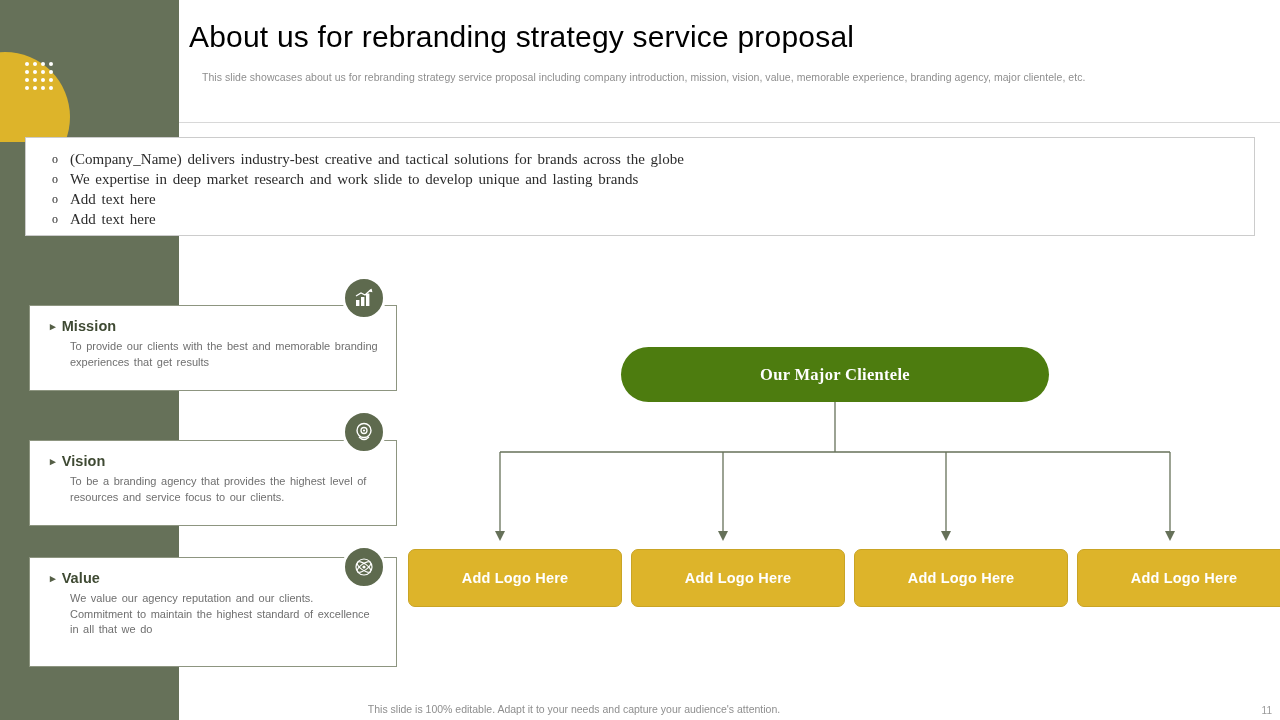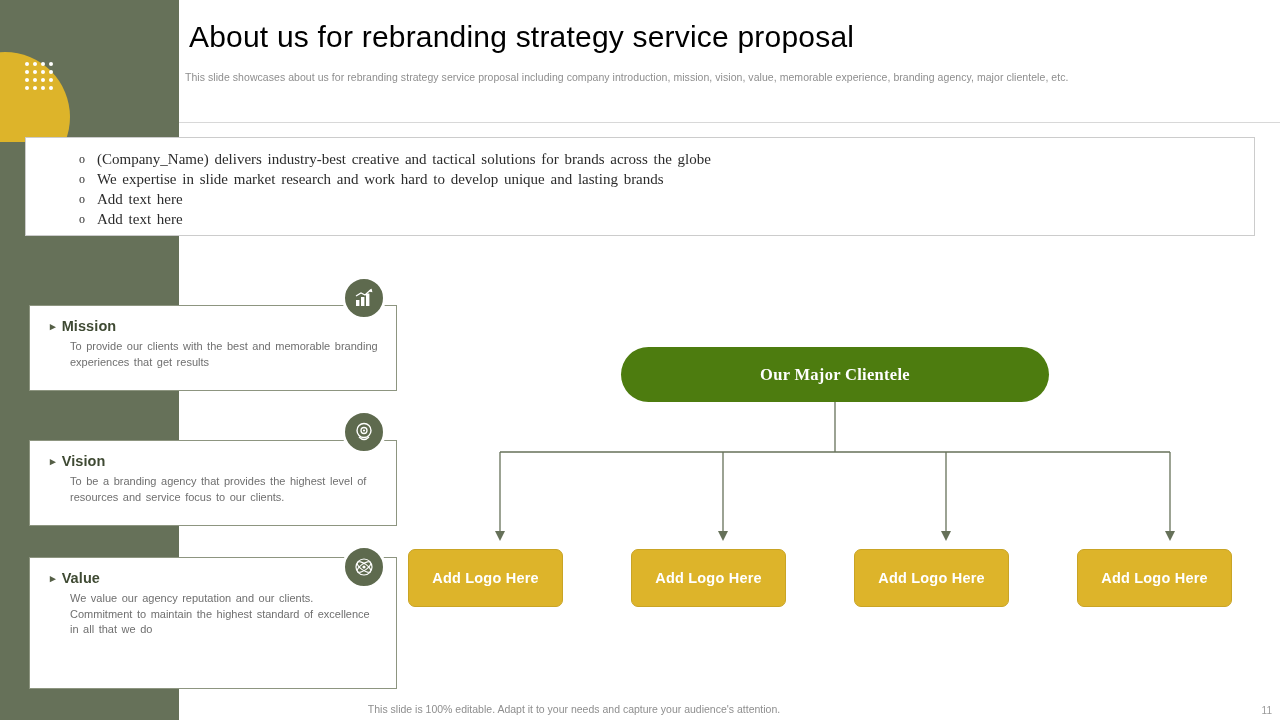--- a/index.html
+++ b/index.html
@@ -65,21 +65,21 @@
     position: absolute;
     left: 189px;
     top: 20px;
     font-family: Liberation Sans, sans-serif;
     font-size: 30px;
     color: #000000;
     letter-spacing: 0.2px;
   }
   #page-subtitle {
     position: absolute;
-    left: 185px;
+    left: 202px;
     top: 71px;
     width: 1010px;
     font-size: 10.5px;
     color: #8e8e8e;
     letter-spacing: 0.05px;
   }
   #header-rule {
     position: absolute;
     left: 179px;
     top: 122px;
@@ -91,21 +91,20 @@
   
   #intro-box {
     position: absolute;
     left: 25px;
     top: 137px;
     width: 1230px;
     height: 99px;
     border: 1px solid #cccccc;
     background: #ffffff;
     box-sizing: border-box;
-    padding-left: 27px;
   }
   #intro-list {
     margin: 0;
     padding: 12px 0 0 44px;
     list-style: none;
     font-family: "Liberation Serif", serif;
     font-size: 15px;
     color: #2b2b2b;
   }
   #intro-list li {
@@ -149,21 +148,21 @@
   }
   .info-card .card-body {
     font-size: 11px;
     color: #6f6f6f;
     line-height: 15.5px;
     word-spacing: 1.5px;
     padding-left: 20px;
   }
   #card-mission { top: 305px; height: 86px; }
   #card-vision  { top: 440px; height: 86px; }
-  #card-value   { top: 557px; height: 132px; }
+  #card-value   { top: 557px; height: 110px; }
 
   
   .badge {
     position: absolute;
     left: 342px;
     width: 44px;
     height: 44px;
     border-radius: 50%;
     background: #5e6a4e;
     border: 3px solid #ffffff;
@@ -194,21 +193,21 @@
     font-family: "Liberation Serif", serif;
     font-size: 16.5px;
     font-weight: bold;
     color: #ffffff;
     letter-spacing: 0.3px;
   }
 
   .logo-box {
     position: absolute;
     top: 549px;
-    width: 155px;
+    width: 214px;
     height: 58px;
     border-radius: 7px;
     background: #ddb42a;
     border: 1px solid #c9a425;
     box-sizing: border-box;
     display: flex;
     align-items: center;
     justify-content: center;
   }
   .logo-box .label {
@@ -275,21 +274,21 @@
     <i></i>
 </div>
 
 <div id="page-title">About us for rebranding strategy service proposal</div>
 <div id="page-subtitle">This slide showcases about us for rebranding strategy service proposal including company introduction, mission, vision, value, memorable experience, branding agency, major clientele, etc.</div>
 <div id="header-rule"></div>
 
 <div id="intro-box">
   <ul id="intro-list">
     <li>(Company_Name) delivers industry-best creative and tactical solutions for brands across the globe</li>
-    <li>We expertise in slide market research and work hard to develop unique and lasting brands</li>
+    <li>We expertise in deep market research and work slide to develop unique and lasting brands</li>
     <li>Add text here</li>
     <li>Add text here</li>
   </ul>
 </div>
 
 <div class="info-card" id="card-mission">
   <div class="card-title">
     <span class="arrow">▸</span><span>Mission</span>
   </div>
   <div class="card-body">To provide our clients with the best and memorable branding experiences that get results</div>

